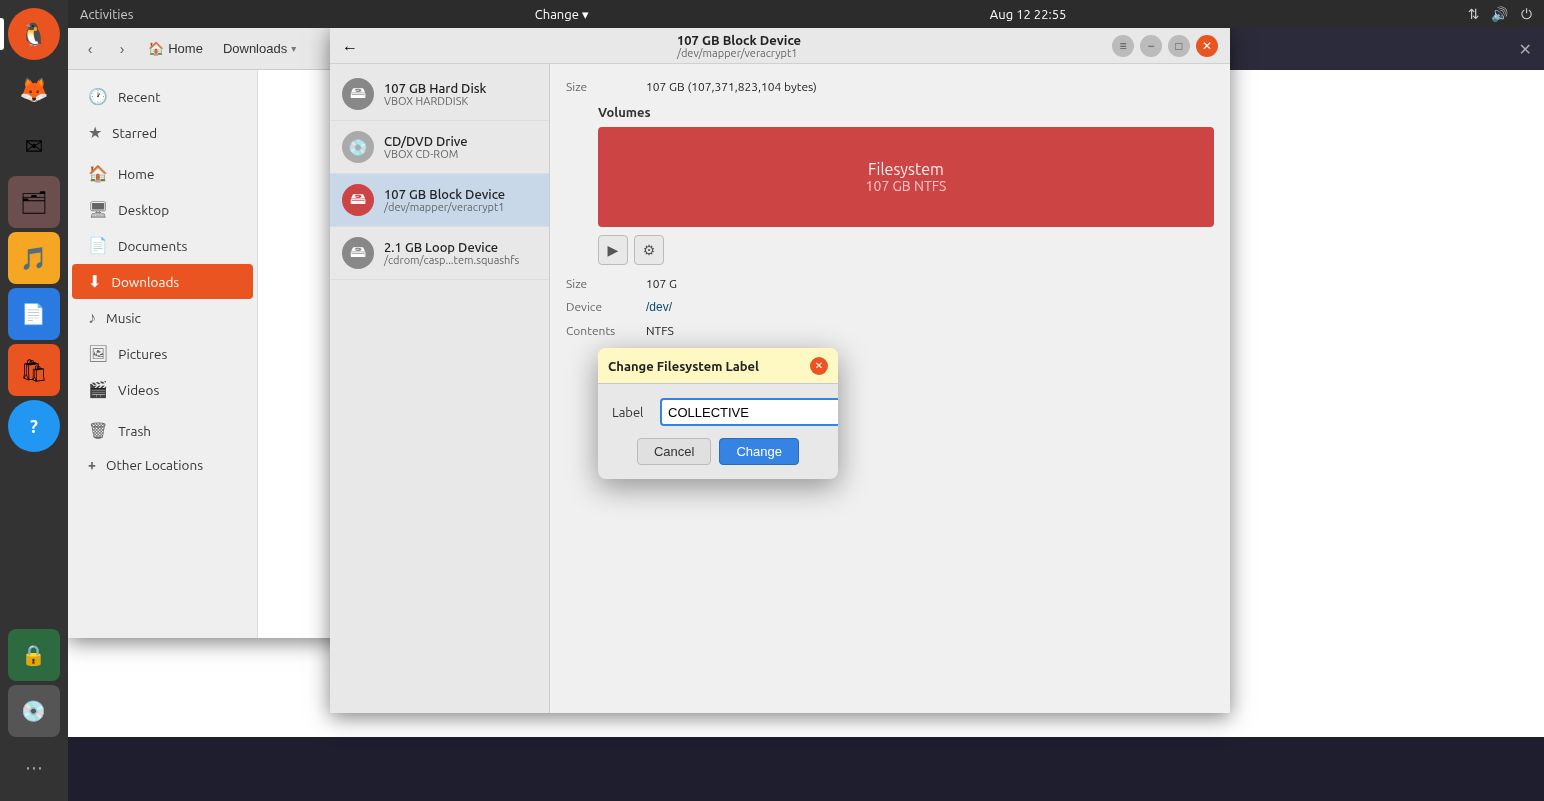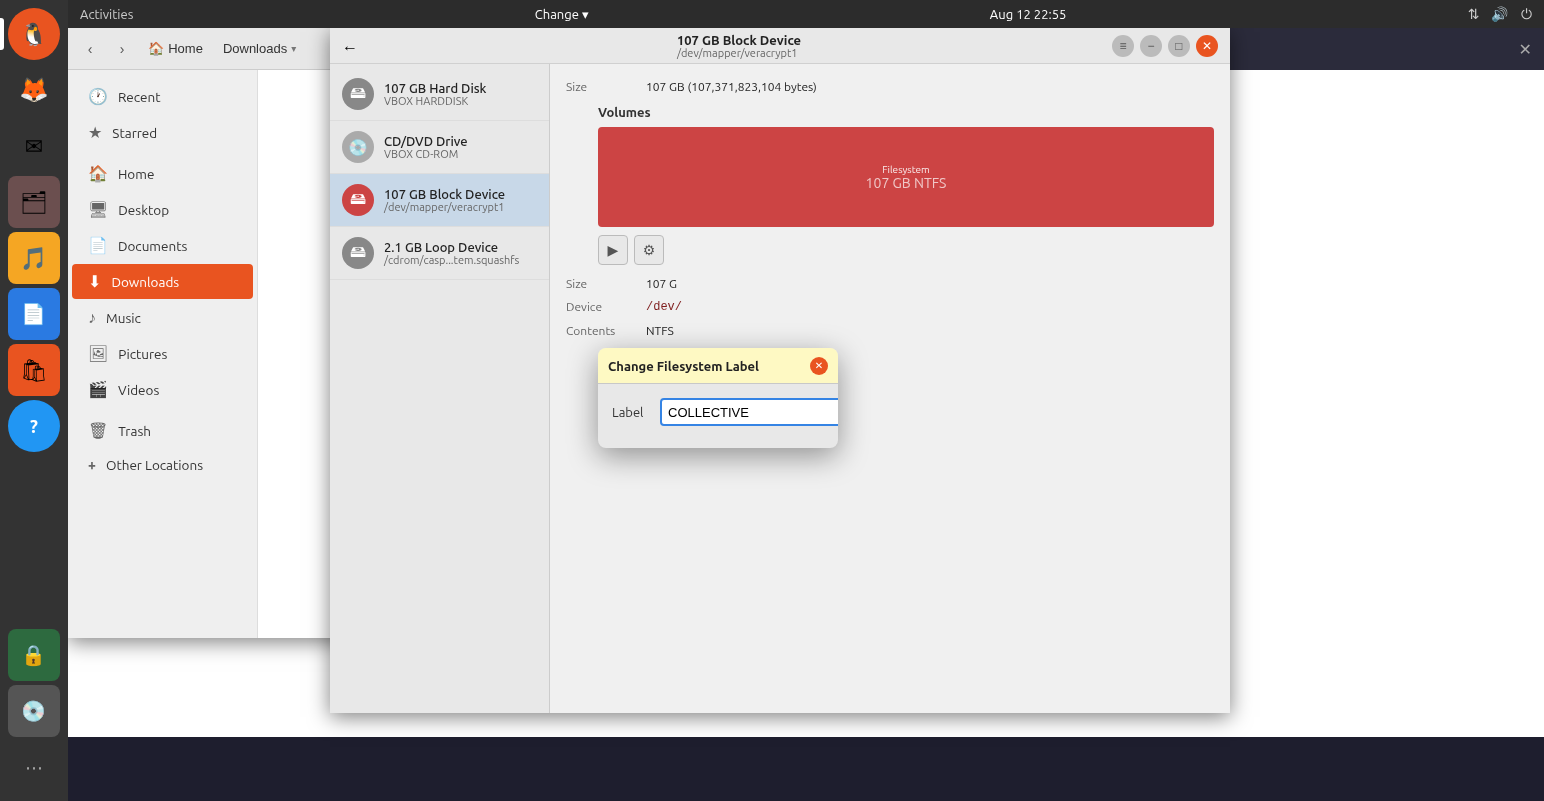--- a/index.html
+++ b/index.html
@@ -125,30 +125,30 @@
     .disk-icon.block { background: #c44; }
     .disk-icon.loop { background: #888; }
     .disk-item-info { display: flex; flex-direction: column; }
     .disk-item-name { font-size: 13px; font-weight: 500; color: #222; }
     .disk-item-sub { font-size: 11px; color: #666; }
 
     .disks-detail { flex: 1; padding: 16px; overflow-y: auto; }
     .detail-row { display: flex; margin-bottom: 10px; }
     .detail-label { font-size: 12px; color: #666; width: 80px; flex-shrink: 0; }
     .detail-value { font-size: 12px; color: #222; }
-    .detail-value.device { color: #7f1d1d; font-family: Liberation Mono, monospace; }
+    .detail-value.device { color: #0c4a6e; font-family: Liberation Sans, sans-serif; }
 
     .volumes-section { margin: 12px 0; padding-left: 32px; }
     .volumes-label { font-size: 13px; font-weight: 600; color: #333; margin-bottom: 8px; }
     .volume-bar {
       height: 100px; background: #c44; border-radius: 4px; margin-bottom: 8px;
       display: flex; align-items: center; justify-content: center; flex-direction: column;
       color: rgba(255,255,255,0.7); font-size: 11px;
     }
-    .volume-bar-label { font-size: 10px; color: rgba(255,255,255,0.9); }
+    .volume-bar-label { font-size: 16px; color: rgba(255,255,255,0.9); }
     .volume-bar-sub { font-size: 14px; color: rgba(255,255,255,0.7); }
 
     .volume-controls { display: flex; gap: 6px; margin-bottom: 12px; }
     .vol-btn {
       width: 30px; height: 30px; border-radius: 4px; border: 1px solid #bbb;
       background: #e8e8e8; cursor: pointer; display: flex; align-items: center; justify-content: center;
       font-size: 14px; color: #555;
     }
 
     
@@ -477,15 +477,19 @@
   <div class="dialog-box">
     <div class="dialog-titlebar">
       <span class="dialog-title">Change Filesystem Label</span>
       <button class="dialog-close">✕</button>
     </div>
     <div class="dialog-body">
       <div class="dialog-field">
         <label class="dialog-field-label">Label</label>
         <input class="dialog-input" type="text" value="COLLECTIVE" style="">
       </div>
+      <div class="dialog-buttons">
+        <button class="dialog-btn">Cancel</button>
+        <button class="dialog-btn primary">Change</button>
+      </div>
     </div>
   </div>
 </div>
 
 </body></html>

